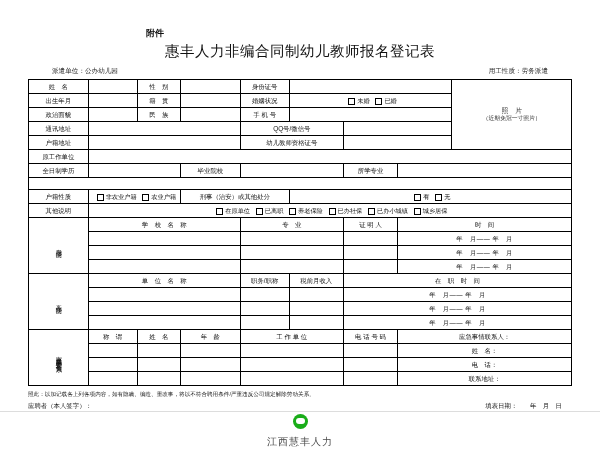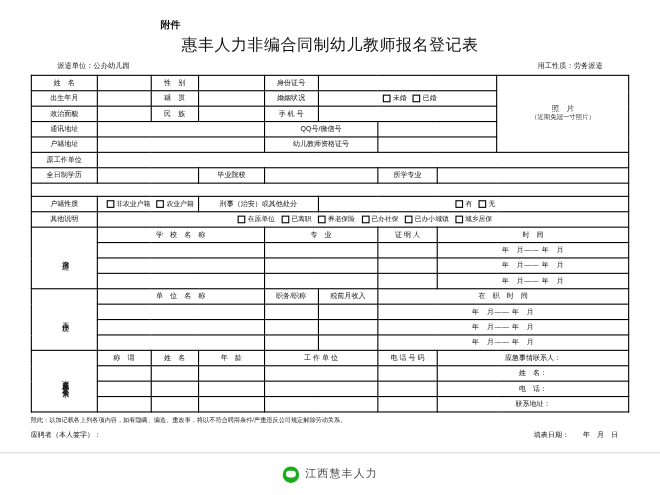--- a/index.html
+++ b/index.html
@@ -2,36 +2,36 @@
 <html><head>
 <meta charset="utf-8">
 <style>
   html,body{margin:0;padding:0;}
   body{
     width:600px;height:450px;overflow:hidden;
     background:#ffffff;
     font-family:"Liberation Sans","DejaVu Sans",sans-serif;
     color:#111;
   }
-  .page{position:relative;width:600px;height:450px;box-sizing:border-box;padding:10px 28px 0 28px;}
+  .page{position:relative;width:600px;height:450px;box-sizing:border-box;padding:21px 28px 0 28px;}
   .attach{font-size:9px;font-weight:bold;margin:6px 0 2px 118px;}
   .title{text-align:center;font-size:14.5px;font-weight:normal;letter-spacing:0.5px;margin:2px 0 6px 0;}
   .subline{display:flex;justify-content:space-between;font-size:6.6px;color:#222;padding:0 24px 3px 24px;}
   table.form{border-collapse:collapse;width:100%;table-layout:fixed;font-size:6.4px;}
   table.form td{border:1px solid #000;padding:0;height:13px;text-align:center;vertical-align:middle;line-height:1.15;}
   .lbl{font-size:6.4px;white-space:nowrap;}
   .vert{writing-mode:vertical-rl;text-orientation:upright;letter-spacing:1px;font-size:6.3px;line-height:1.1;display:inline-block;}
   .photo{font-size:5.8px;color:#333;line-height:1.6;}
   .photo .ph-t{font-size:6.8px;}
   .cb{display:inline-block;width:5px;height:5px;border:1px solid #000;margin:0 2px -0.5px 4px;vertical-align:middle;}
   .opts{font-size:6.2px;white-space:nowrap;}
   .dateline{font-size:6.3px;letter-spacing:0.5px;}
   .note{font-size:5.6px;line-height:1.5;margin-top:4px;color:#222;}
   .signrow{display:flex;justify-content:space-between;font-size:6.4px;margin-top:4px;padding-right:10px;}
-  .footer{position:absolute;left:0;bottom:0;width:600px;height:38px;background:#fff;border-top:1px solid #ddd;display:flex;align-items:center;justify-content:center;gap:6px;}
+  .footer{position:absolute;left:0;bottom:0;width:600px;height:38px;background:#fff;border-top:1px solid #ddd;display:flex;align-items:center;justify-content:center;gap:6px;flex-direction:column;}
   .logo{width:15px;height:15px;border-radius:50%;background:#1aad19;position:relative;flex:none;}
   .logo:before{content:"";position:absolute;left:3px;top:4px;width:9px;height:6px;border-radius:3px;background:#fff;}
   .fname{font-size:10px;color:#4a4a4a;letter-spacing:1px;}
   .left-h{text-align:left;padding-left:3px;}
 </style>
 </head>
 <body>
 
 <div class="page">
 

